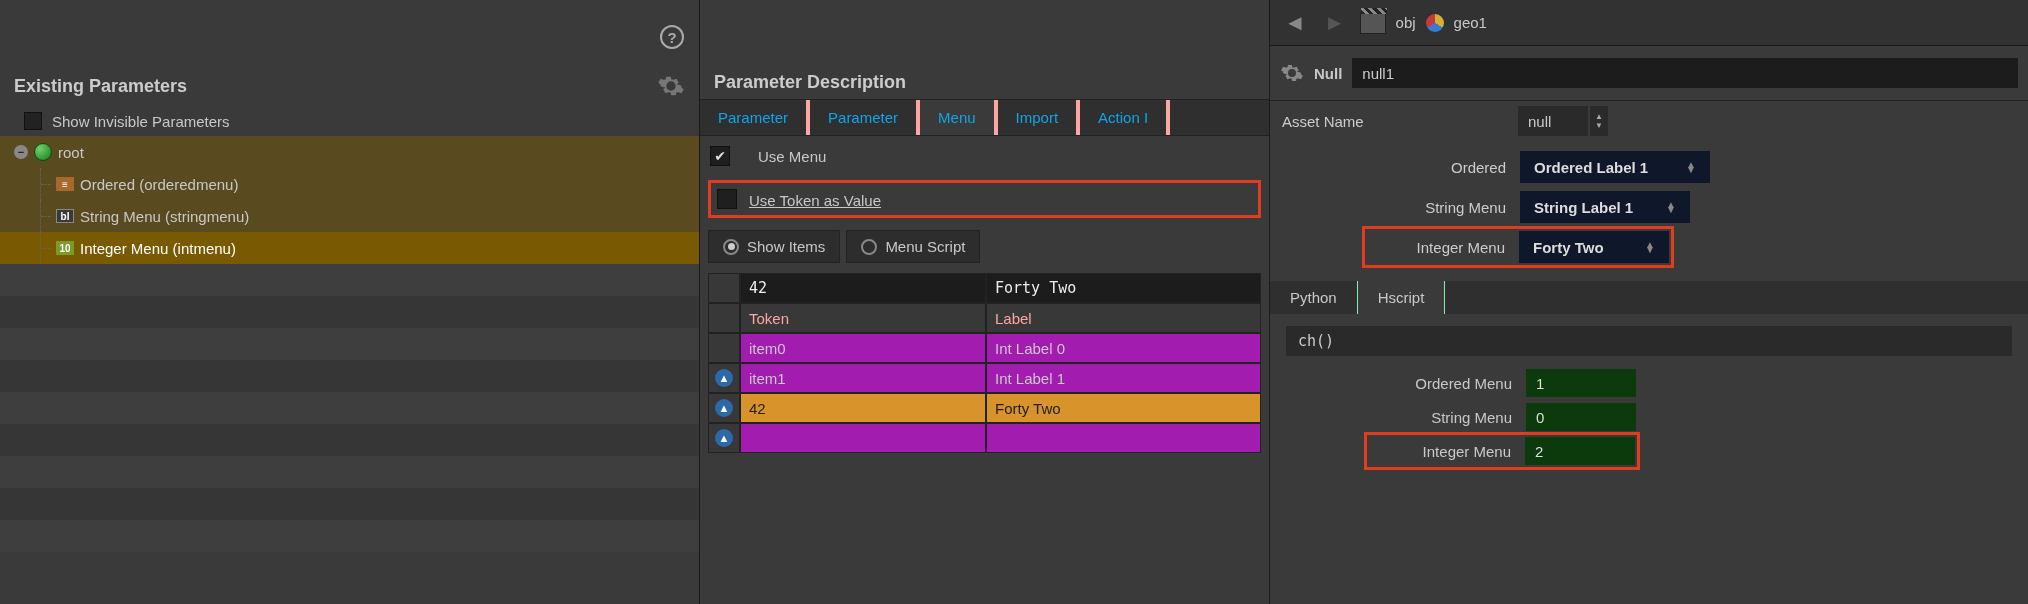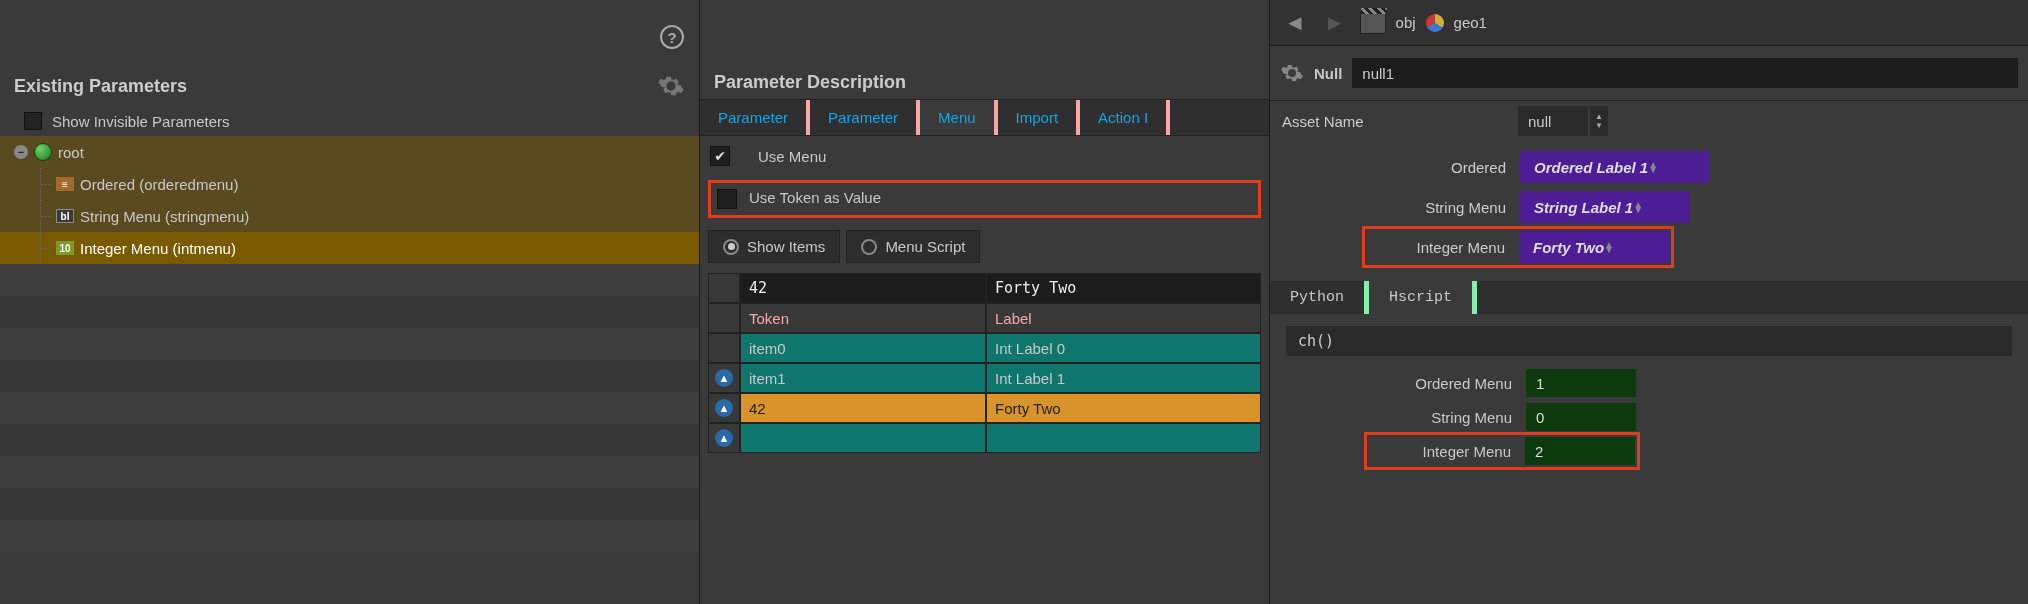--- a/index.html
+++ b/index.html
@@ -48,45 +48,45 @@
   .radio-seg { display:flex; align-items:center; gap:8px; padding:7px 14px; background:#2d2d2d; border:1px solid #222; cursor:pointer;}
   .radio { width:16px; height:16px; border-radius:50%; border:2px solid #888; display:flex; align-items:center; justify-content:center;}
   .radio.on::after { content:""; width:7px; height:7px; border-radius:50%; background:#ccc;}
   .mitable { margin:6px 8px 0 8px; }
   .mitr { display:flex; height:30px; align-items:stretch;}
   .mitr .c0 { width:32px; background:#383838; border:1px solid #222; display:flex; align-items:center; justify-content:center;}
   .mitr .c1 { width:246px; border:1px solid #222; padding:4px 8px; display:flex; align-items:center;}
   .mitr .c2 { flex:1; border:1px solid #222; padding:4px 8px; display:flex; align-items:center;}
   .mitr.inputrow .c1, .mitr.inputrow .c2 { background:#1c1c1c; font-family: "Consolas", monospace; color:#eee;}
   .mitr.header .c1, .mitr.header .c2 { background:#383838; color:#fca5a5;}
-  .mitr.data .c1, .mitr.data .c2 { background:#0f766e;}
+  .mitr.data .c1, .mitr.data .c2 { background:#a21caf;}
   .mitr.sel { background:#d9932b;}
   .mitr.sel .c1, .mitr.sel .c2 { background:#d9932b; color:#222;}
   .uparr { width:18px; height:18px; border-radius:50%; background:#2a6aa8; display:flex; align-items:center; justify-content:center; color:#fff; font-size:11px;}
 
   
   .right { flex:1; background:#3a3a3a; display:flex; flex-direction:column;}
   .nav { display:flex; align-items:center; height:46px; background:#323232; gap:10px; padding:0 10px; border-bottom:1px solid #1a1a1a;}
   .navarr { font-size:22px; color:#888; padding:0 4px; cursor:pointer;}
   .clap { width:26px; height:22px; background:#555; border:1px solid #222; position:relative;}
   .clap::before { content:""; position:absolute; top:-5px; left:0; width:26px; height:6px; background:repeating-linear-gradient(45deg,#222 0 3px,#888 3px 6px);}
   .geoico { width:18px; height:18px; border-radius:50%; background:conic-gradient(#d4b030 0 120deg,#3a7ad4 120deg 240deg,#c43a3a 240deg 360deg);}
   .node-hdr { display:flex; align-items:center; gap:10px; padding:12px 10px; border-bottom:1px solid #222;}
   .nullgear { width:24px; height:24px;}
   .nullgear svg { width:24px;height:24px; fill:#888;}
   .node-name { flex:1; background:#1c1c1c; height:30px; display:flex; align-items:center; padding:0 10px; color:#ccc;}
   .parm-area { padding:6px 0;}
   .parmrow { display:flex; align-items:center; height:40px; }
   .parmlabel { width:250px; text-align:right; padding-right:14px; color:#ccc;}
   .parmval { background:#2a2a2a; height:30px; display:flex; align-items:center; padding:0 10px; min-width:70px;}
   .spin { width:18px; height:30px; background:#2a2a2a; display:flex; flex-direction:column; align-items:center; justify-content:center; color:#aaa; font-size:8px; margin-left:2px;}
-  .menuval { background:#4c1d95; height:32px; display:flex; align-items:center; padding:0 14px; font-weight:bold; color:#ddd; min-width:190px; font-style:italic;}
+  .menuval { background:#0f172a; height:32px; display:flex; align-items:center; padding:0 14px; font-weight:bold; color:#ddd; min-width:190px; justify-content:space-between;}
   .menuval .sp { color:#888; font-size:10px; line-height:5px;}
   .tabs2 { display:flex; background:#2f2f2f; margin-top:8px;}
-  .tabs2 .t { padding:8px 20px; border-right:5px solid #86efac; cursor:pointer;font-family:Liberation Mono, monospace;}
+  .tabs2 .t { padding:8px 20px; border-right:1px solid #86efac; cursor:pointer;}
   .tabs2 .t.active { background:#3a3a3a;}
   .script-area { background:#3a3a3a; padding:12px 16px;}
   .ch-line { background:#2a2a2a; padding:6px 12px; font-family:"Consolas",monospace; color:#ccc; margin-bottom:10px;}
   .outrow { display:flex; height:34px; align-items:center;}
   .outlabel { width:240px; text-align:right; padding-right:14px;}
   .outval { width:110px; background:#0c3a0c; color:#ddd; display:flex; align-items:center; padding:0 10px; height:28px;}
   .red-box-r { border:3px solid #e03c1f; padding:2px;}
 </style>
 </head>
 <body>
@@ -153,21 +153,21 @@
       <div class="tab">Import</div>
       <div class="tab">Action I</div>
     </div>
 
     <div class="fieldrow">
       <span class="chk2 checked"></span>
       <span style="width:110px;">Use Menu</span>
     </div>
 
     <div class="red-box token-row">
-      <div style="display:flex; align-items:flex-start; gap:12px;">
+      <div style="display:flex; align-items:flex-end; gap:12px;text-decoration:underline;">
         <span class="chk2"></span>
         <span>Use Token as Value</span>
       </div>
     </div>
 
     <div class="radio-row">
       <div class="radio-seg">
         <span class="radio on"></span>
         <span>Show Items</span>
       </div>

